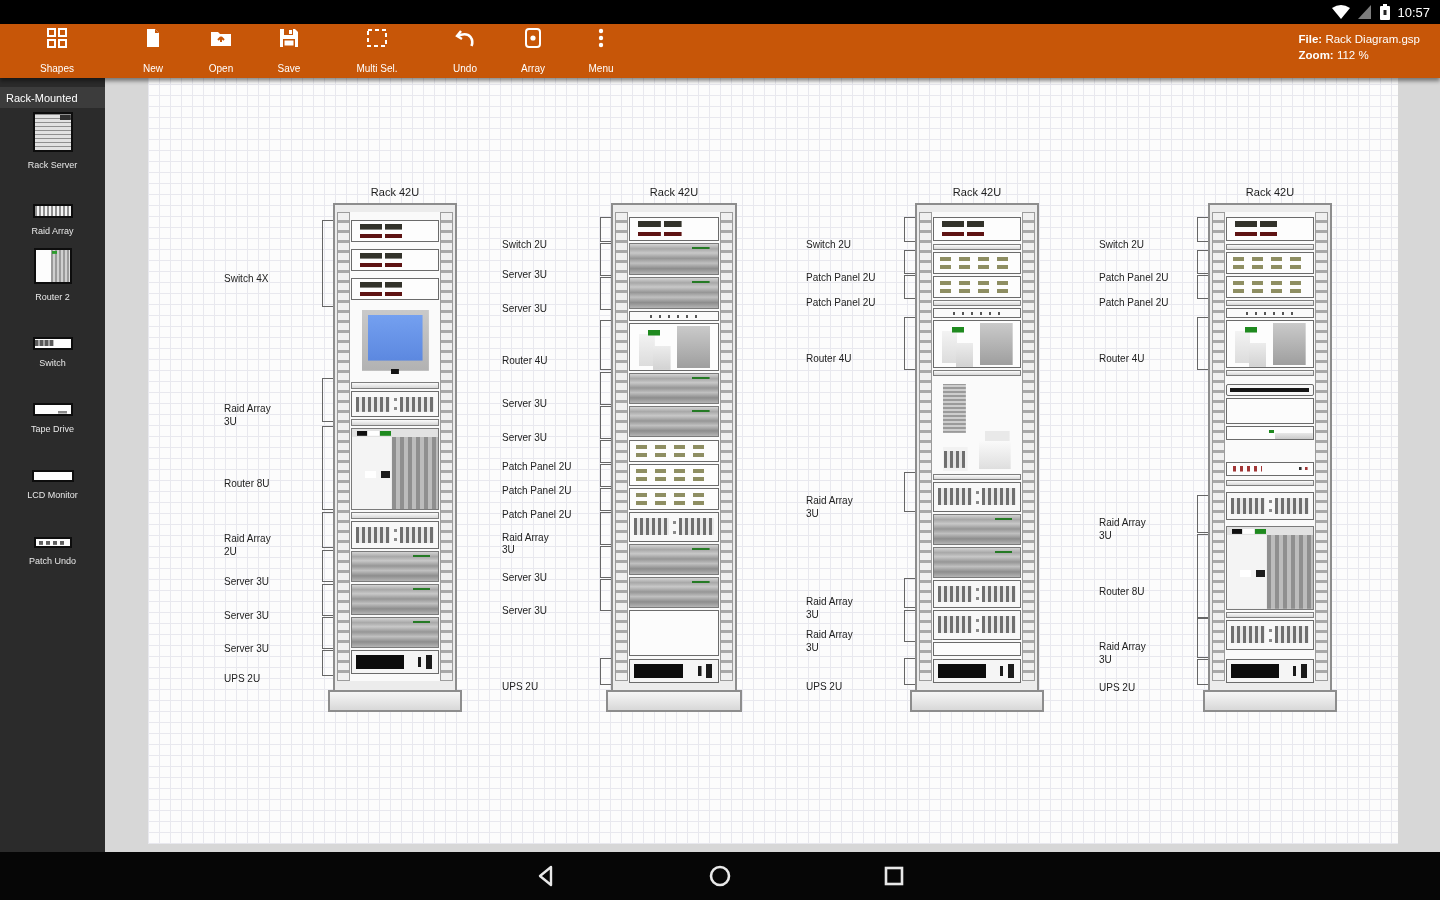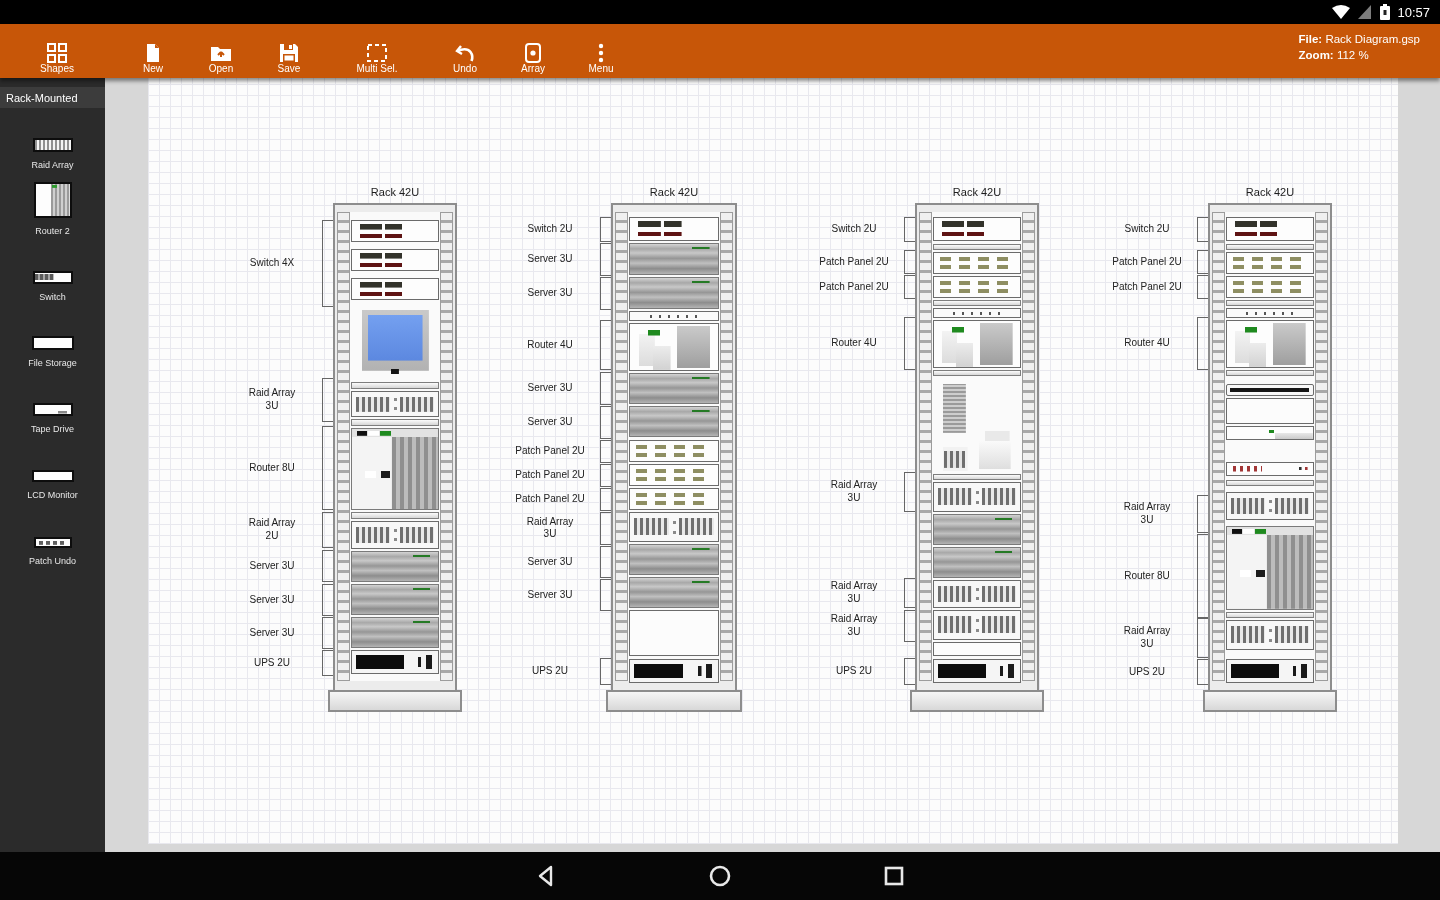--- a/index.html
+++ b/index.html
@@ -10,21 +10,21 @@
   .statusbar { position:absolute; left:0; top:0; width:1440px; height:24px; background:#000;
                display:flex; justify-content:flex-end; align-items:center; gap:7px; padding-right:10px; }
   .statusbar .time { color:#fff; font-size:13px; }
   .sb-ico { display:inline-block; }
 
   
   .toolbar { position:absolute; left:0; top:24px; width:1440px; height:54px; background:#c75608;
              display:flex; align-items:center; padding-left:28px; gap:10px;
              box-shadow:0 3px 4px rgba(0,0,0,.45); z-index:5; }
   .tb-btn { width:58px; height:46px; display:flex; flex-direction:column; align-items:center;
-            justify-content:flex-end; gap:0; color:#fff; cursor:pointer; }
+            justify-content:space-between; gap:0; color:#fff; cursor:pointer; }
   .tb-btn.wide { width:70px; }
   .tb-btn .lbl { font-size:10px; color:#fff; white-space:nowrap; }
   .tb-spacer { width:4px; }
   .fileinfo { position:absolute; right:20px; top:7px; color:#fff; font-size:11.5px;
               text-align:left; line-height:16px; }
   .fileinfo b { font-weight:bold; }
 
   
   .sidebar { position:absolute; left:0; top:78px; width:105px; height:774px; background:#2b2b2b;
              overflow:hidden; z-index:4; }
@@ -127,22 +127,22 @@
       linear-gradient(#e9e9e9,#e9e9e9) 82% 62%/28% 12% no-repeat,transparent; }
   .u-ledtray { background:
       linear-gradient(#1f8a1f,#1f8a1f) 52% 35%/6% 28% no-repeat,
       linear-gradient(#e8e8e8,#c9c9c9) 100% 100%/44% 52% no-repeat,#fdfdfd; }
   .u-bridge { border-radius:2px; background:linear-gradient(#161616,#161616) 50% 45%/92% 44% no-repeat,#f8f8f8; }
   .u-ports { background:
       repeating-linear-gradient(90deg,#a23636 0 3px,transparent 3px 7px) 10% 50%/34% 46% no-repeat,
       linear-gradient(#303030,#303030) 86% 40%/3% 26% no-repeat,
       linear-gradient(#a23636,#a23636) 93% 40%/3% 26% no-repeat,#fdfdfd; }
 
-  .rk-label { position:absolute; right:calc(100% + 17px); width:96px; text-align:center;
-              font-size:10px; line-height:1.25; color:#222; }
+  .rk-label { position:absolute; right:calc(100% + 17px); width:96px; text-align:left;
+              font-size:10px; line-height:1.25; color:#222;margin-top:16px; }
   .rk-bracket { position:absolute; left:-15px; width:11px;
                 border-left:1.5px solid #666; border-top:1.5px solid #666; border-bottom:1.5px solid #666; }
 
   
   .navbar { position:absolute; left:0; bottom:0; width:1440px; height:48px; background:#060606;
             display:flex; align-items:center; justify-content:center; gap:110px; z-index:6; }
   .nav-btn { width:64px; height:40px; display:flex; align-items:center; justify-content:center; cursor:pointer; }
 </style>
 </head>
 <body>
@@ -233,34 +233,34 @@
   <div class="fileinfo">
     <div><b>File:</b> <span>Rack Diagram.gsp</span></div>
     <div><b>Zoom:</b> <span>112 %</span></div>
   </div>
 </div>
 
 <div class="sidebar">
   <div class="sb-header">Rack-Mounted</div>
   <div id="side-items">
       <div class="side-item">
+        <div class="shape si-rack-server"></div>
+        <div class="silbl">Rack Server</div>
+      </div>
+      <div class="side-item">
         <div class="shape si-raid-array"></div>
         <div class="silbl">Raid Array</div>
       </div>
       <div class="side-item">
         <div class="shape si-router-2"></div>
         <div class="silbl">Router 2</div>
       </div>
       <div class="side-item">
         <div class="shape si-switch"></div>
         <div class="silbl">Switch</div>
-      </div>
-      <div class="side-item">
-        <div class="shape si-file-storage"></div>
-        <div class="silbl">File Storage</div>
       </div>
       <div class="side-item">
         <div class="shape si-tape-drive"></div>
         <div class="silbl">Tape Drive</div>
       </div>
       <div class="side-item">
         <div class="shape si-lcd-monitor"></div>
         <div class="silbl">LCD Monitor</div>
       </div>
       <div class="side-item">

